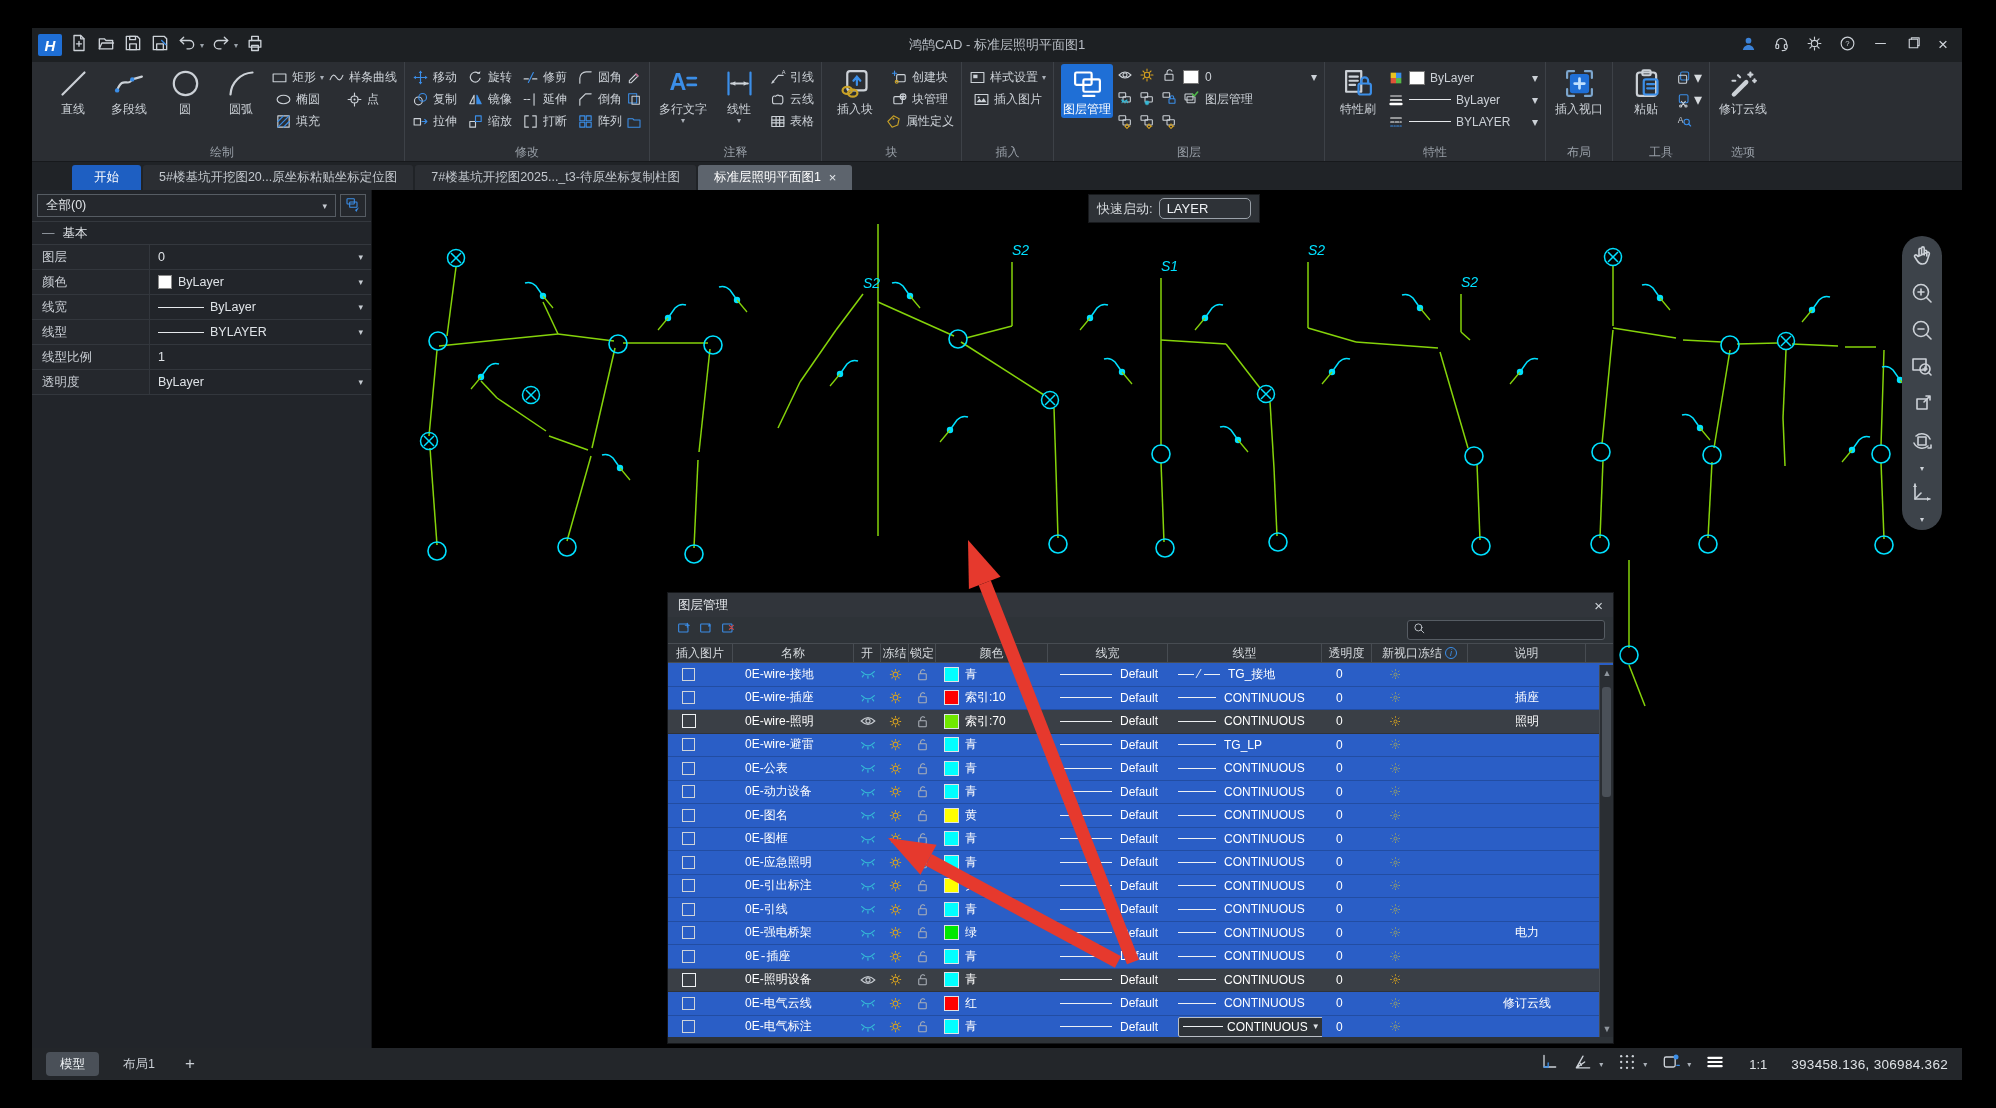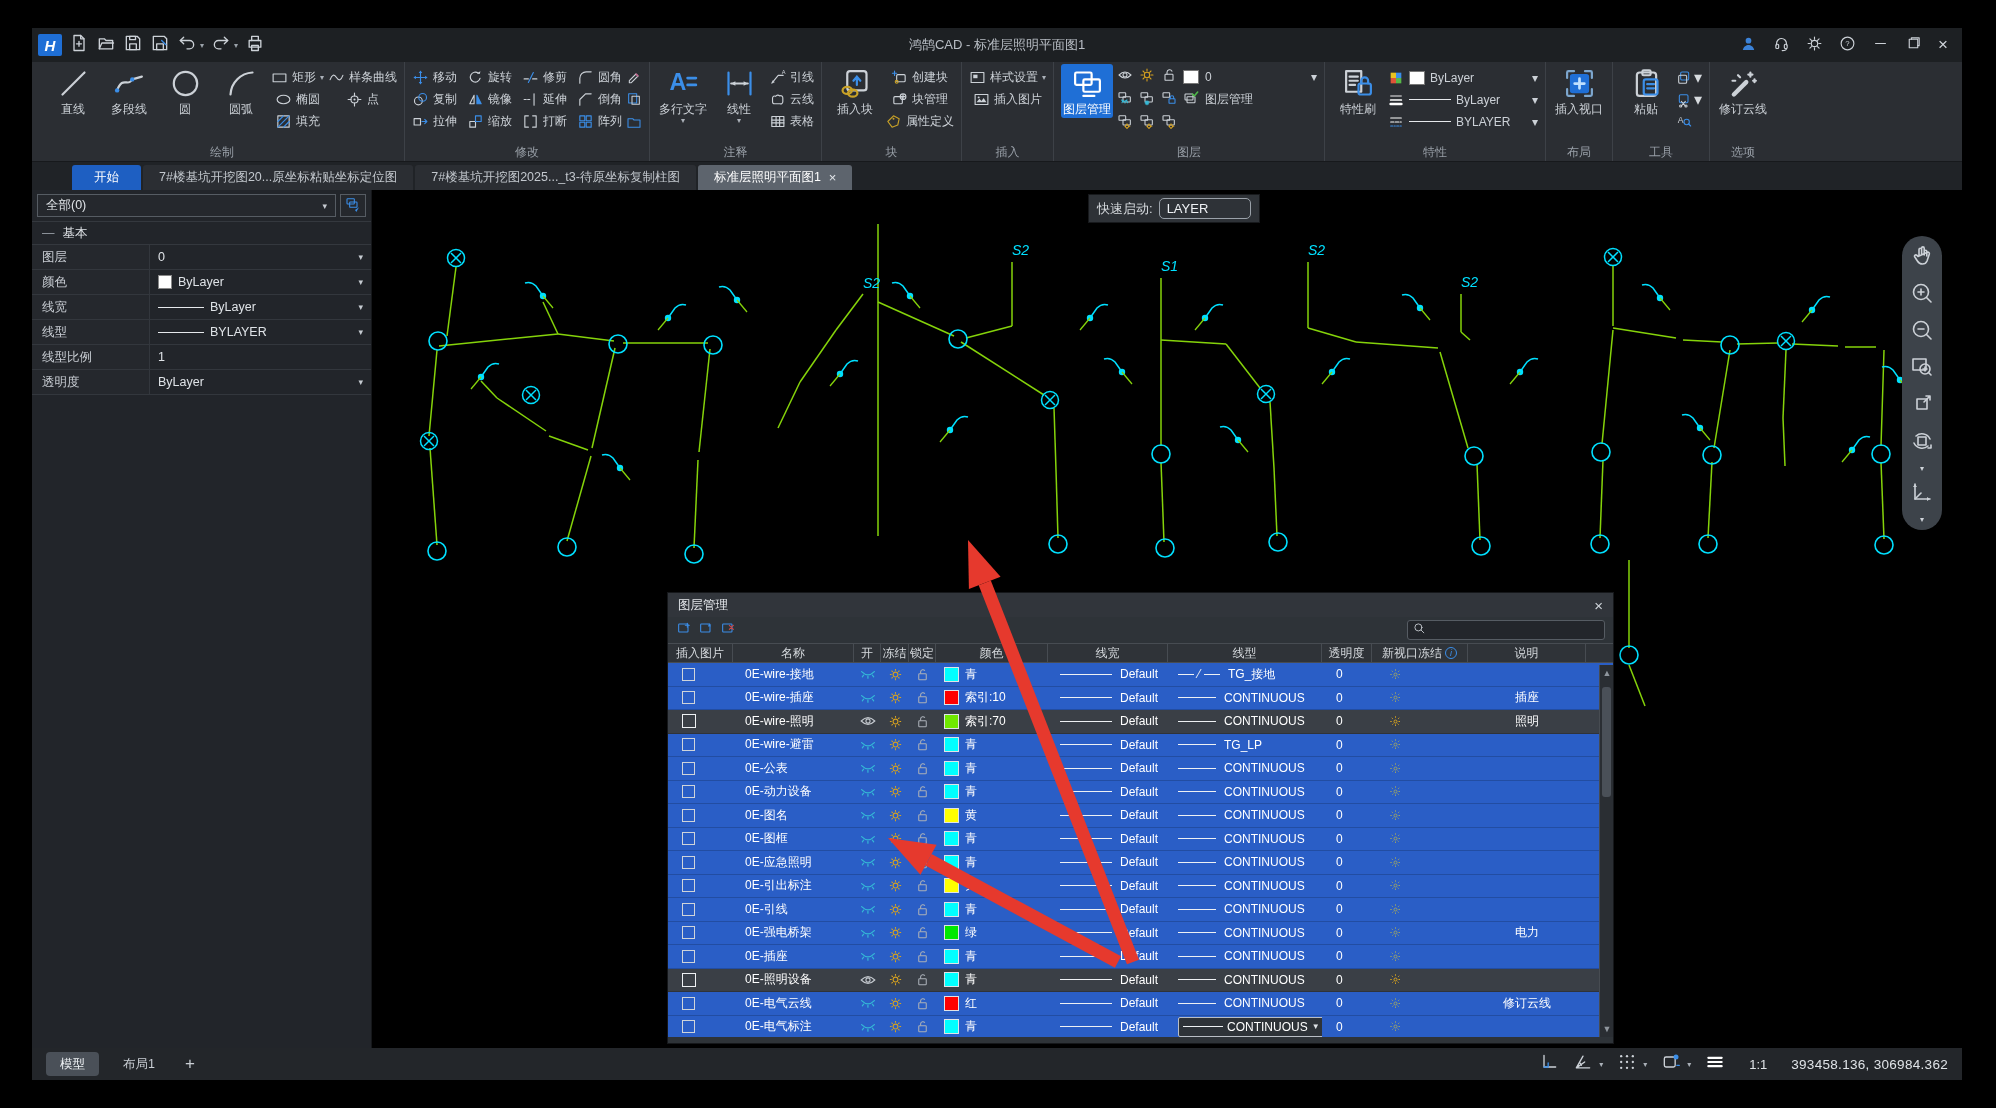--- a/index.html
+++ b/index.html
@@ -670,21 +670,21 @@
         </div>
         <div class="glabel">选项</div>
       </div>
     </div>
 
   <div class="doctabs" id="doctabs">
       <div class="dtab start">
         <span>开始</span>
       </div>
       <div class="dtab">
-        <span>7#楼基坑开挖图20...原坐标粘贴坐标定位图</span>
+        <span>5#楼基坑开挖图20...原坐标粘贴坐标定位图</span>
       </div>
       <div class="dtab">
         <span>7#楼基坑开挖图2025..._t3-待原坐标复制柱图</span>
       </div>
       <div class="dtab current">
         <span>标准层照明平面图1</span>
         <span class="tclose">×</span>
       </div>
     </div>
 
@@ -1719,21 +1719,21 @@
                 </span>
               </div>
               <div class="td" style="width: 118px; justify-content: center;">
                 <span>电力</span>
               </div>
             </div>
             <div class="trow">
               <div class="td" style="width: 65px;">
                 <div class="cbx"></div>
               </div>
-              <div class="td" style="width: 121px; padding-left: 12px;">
+              <div class="td" style="width: 121px; padding-left: 12px; font-family: Liberation Mono, monospace;">
                 <span>0E-插座</span>
               </div>
               <div class="td" style="width: 27px; justify-content: center;">
                 <span style="display: flex;">
                   <svg viewBox="0 0 20 20" width="16" height="16" fill="none" stroke="#35b9d6" stroke-width="1.5" stroke-linecap="round">
                     <path d="M2 7q8 8 16 0"></path>
                     <path d="M4.5 11.5l-1.6 2M9.9 12.8v2.4M15.5 11.5l1.6 2"></path>
                   </svg>
                 </span>
               </div>

